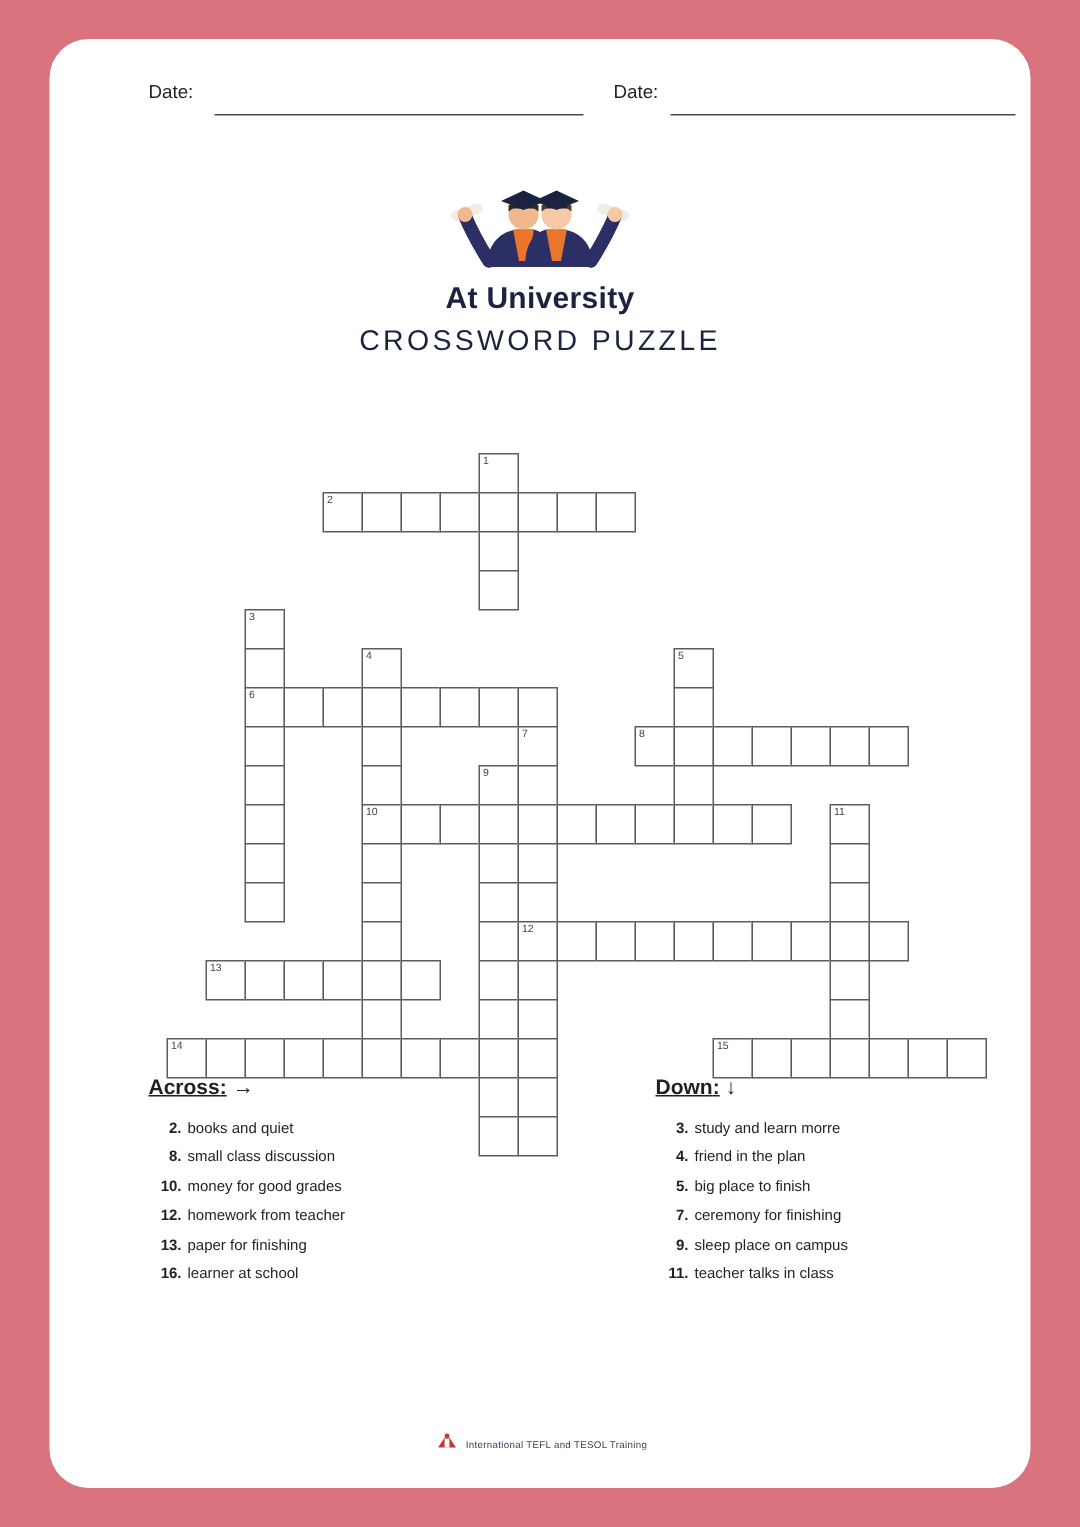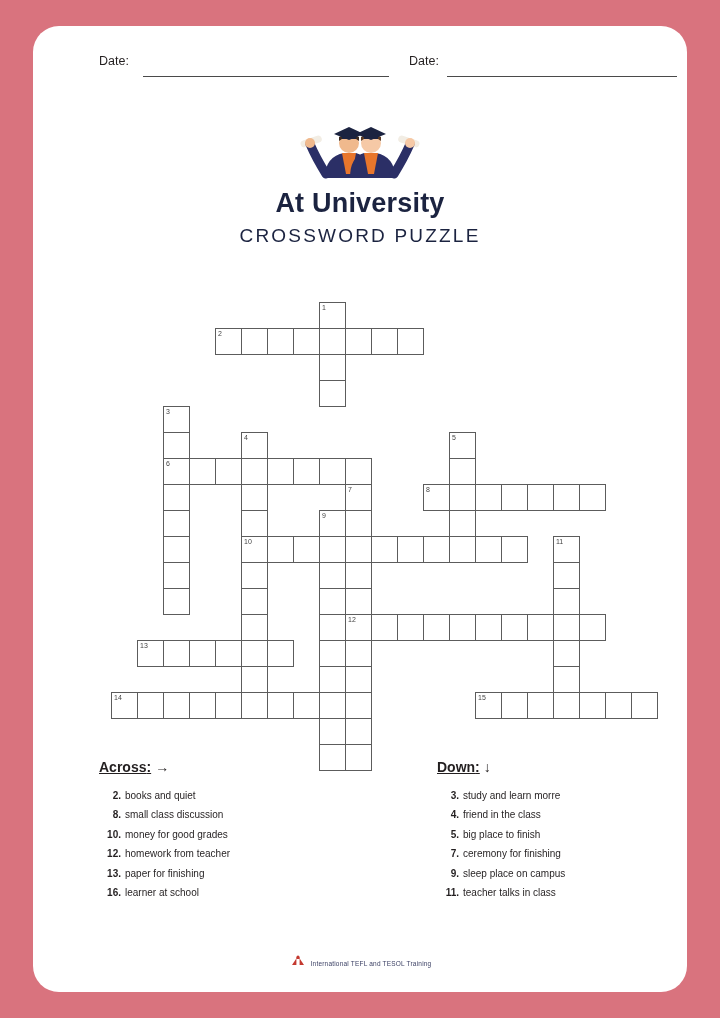--- a/index.html
+++ b/index.html
@@ -56,21 +56,21 @@
     position: absolute;
     left: 0; top: 86px;
     width: 654px;
     text-align: center;
   }
   .logo-wrap {
     height: 68px;
     position: relative;
   }
   .title-main {
-    font-size: 27px;
+    font-size: 20px;
     font-weight: bold;
     color: #1b2340;
     letter-spacing: 0.2px;
     margin-top: 8px;
   }
   .title-sub {
     font-size: 19px;
     color: #1b2340;
     letter-spacing: 2.2px;
     margin-top: 6px;
@@ -96,21 +96,20 @@
     color: #444;
     line-height: 9px;
   }
 
   
   .clues {
     position: absolute;
     left: 0; top: 690px;
     width: 654px;
     height: 200px;
-    margin-top: 43px;
   }
   .col-across { position: absolute; left: 66px; top: 0; width: 280px; }
   .col-down   { position: absolute; left: 404px; top: 0; width: 250px; }
   .clue-head {
     font-size: 14px;
     font-weight: bold;
     color: #231f20;
     margin-bottom: 11px;
   }
   .clue-head .u { text-decoration: underline; }
@@ -352,21 +351,21 @@
           <li><span class="n">13.</span><span class="t">paper for finishing</span></li>
           <li><span class="n">16.</span><span class="t">learner at school</span></li>
         </ul>
     </div>
     <div class="col-down">
       <div class="clue-head">
         <span class="u">Down</span><span class="u">:</span><span class="arrow">↓</span>
       </div>
       <ul class="clue-list" id="down-list">
           <li><span class="n">3.</span><span class="t">study and learn morre</span></li>
-          <li><span class="n">4.</span><span class="t">friend in the class</span></li>
+          <li><span class="n">4.</span><span class="t">friend in the plan</span></li>
           <li><span class="n">5.</span><span class="t">big place to finish</span></li>
           <li><span class="n">7.</span><span class="t">ceremony for finishing</span></li>
           <li><span class="n">9.</span><span class="t">sleep place on campus</span></li>
           <li><span class="n">11.</span><span class="t">teacher talks in class</span></li>
         </ul>
     </div>
   </div>
 
   <div class="footer">
     <span class="footer-inner">

